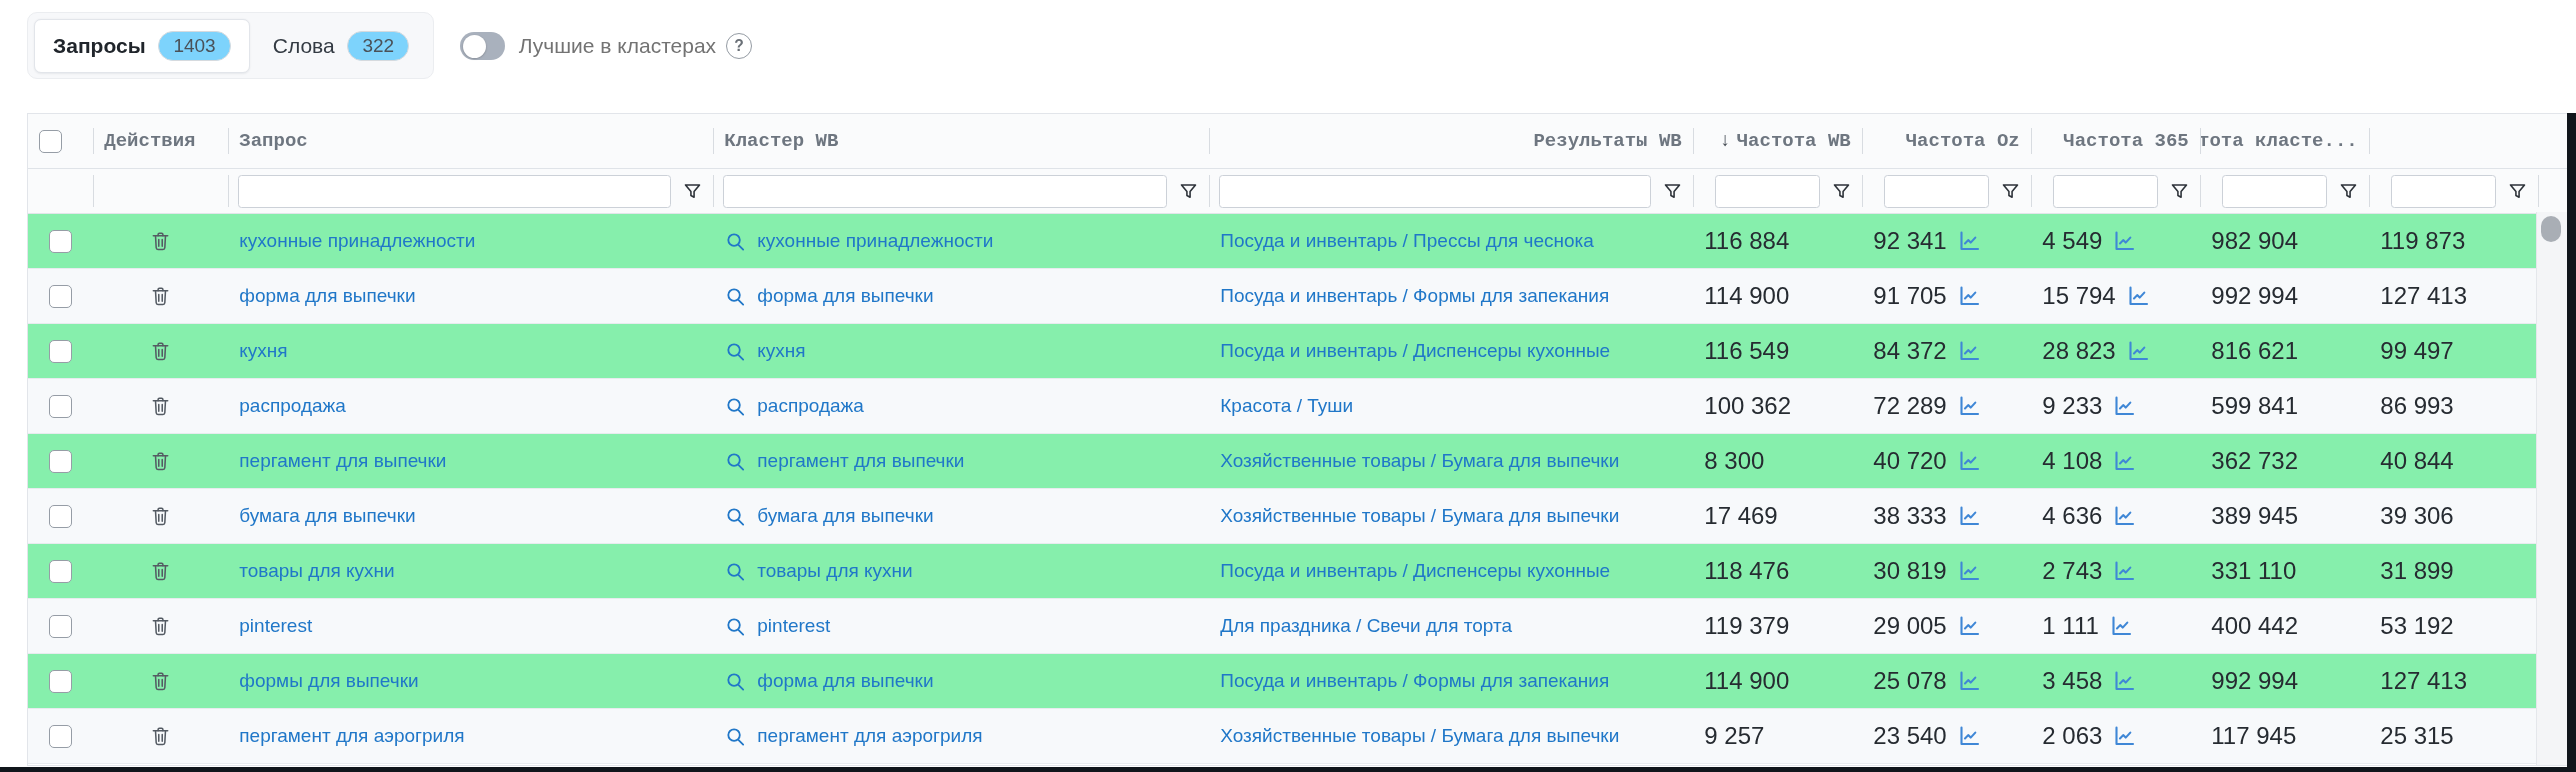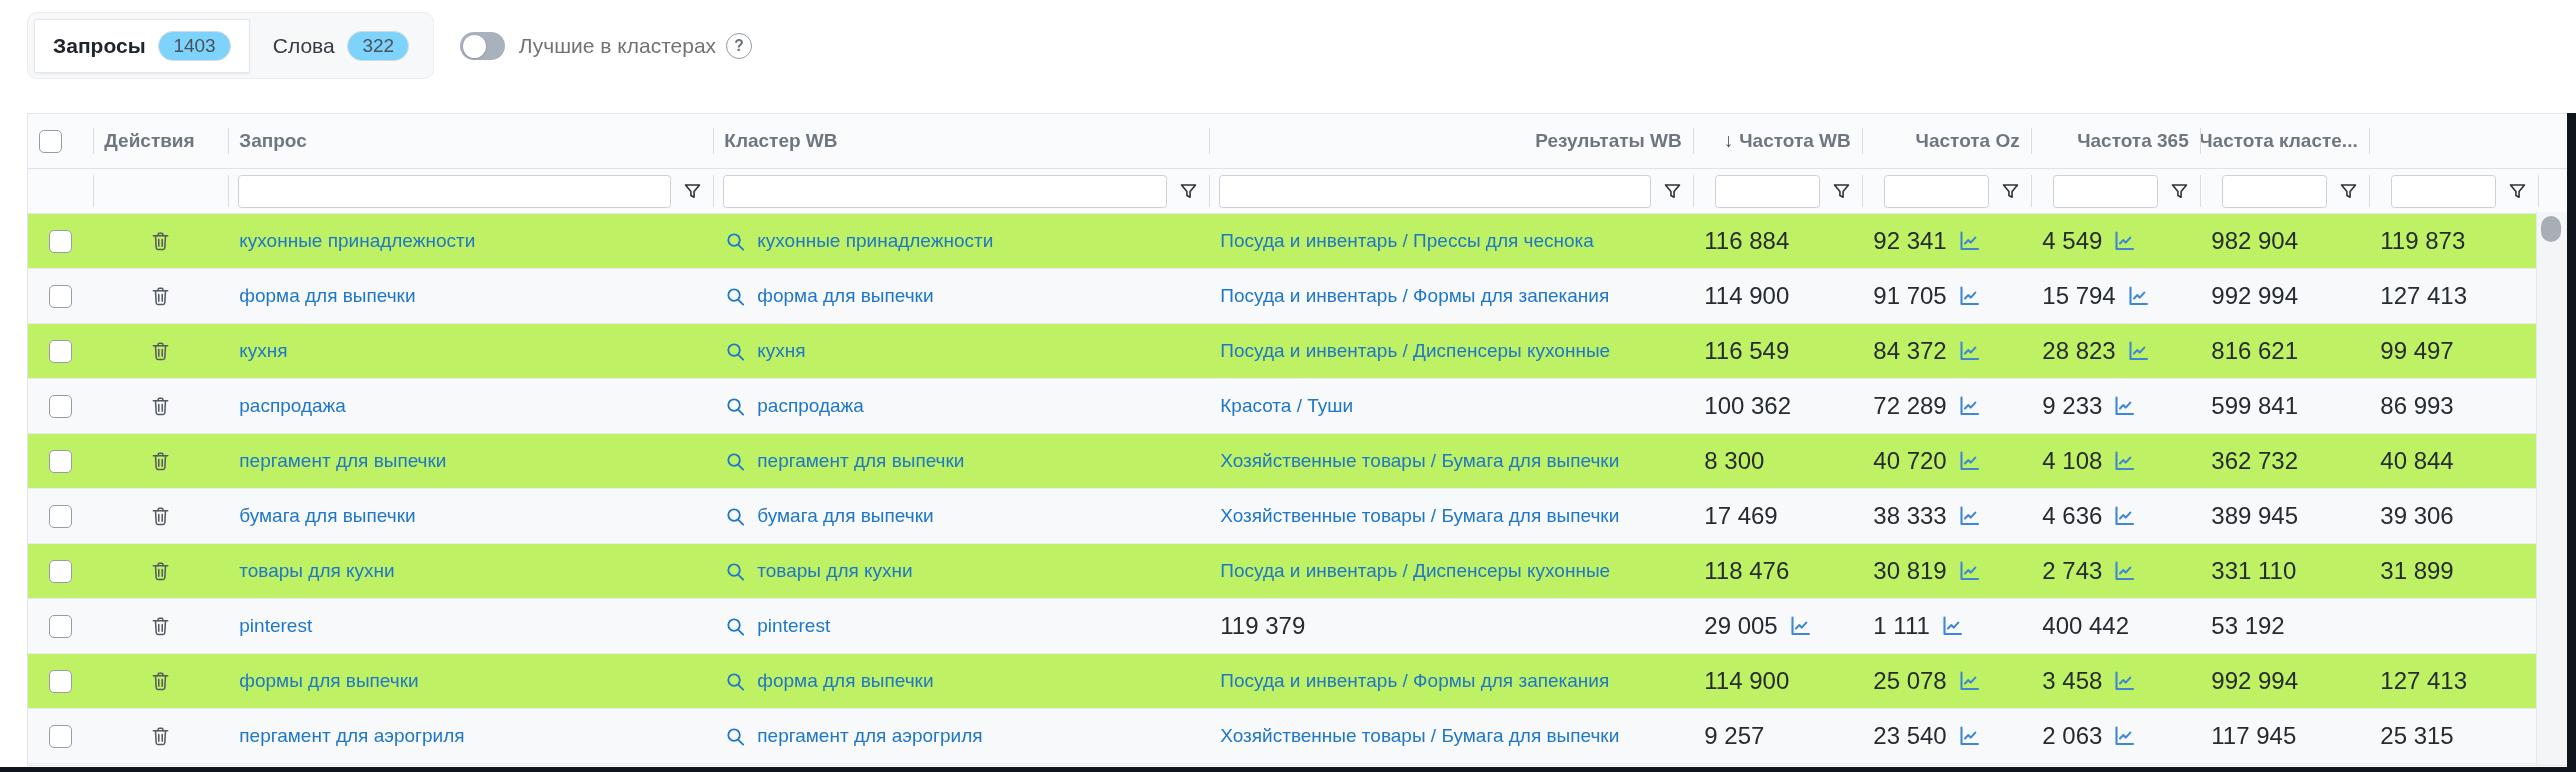--- a/index.html
+++ b/index.html
@@ -18,21 +18,21 @@
     --hdr:#6e7680;
   }
 
   
   .topbar{position:absolute;left:27px;top:11.3px;height:69px;display:flex;align-items:center;}
   .tabgroup{
     display:flex;align-items:stretch;background:#f7f8fa;border:0.7px solid #ebedf0;
     border-radius:10px;padding:5.7px;gap:4.3px;height:67px;box-sizing:border-box;
   }
   .tab{
-    display:flex;align-items:center;gap:12.8px;padding:0 18.4px;border-radius:2px;
+    display:flex;align-items:center;gap:12.8px;padding:0 18.4px;border-radius:7px;
     font-size:21px;color:#343b43;cursor:pointer;
   }
   .tab.active{
     background:#fff;border:0.7px solid #e2e5ea;color:#20252b;font-weight:700;
     box-shadow:0 0.7px 2.1px rgba(20,30,40,.07);
   }
   .badge{
     background:#7dd3fc;border:1.4px solid #d6dade;border-radius:708px;
     padding:4.3px 14px;font-size:19px;color:#4a5158;font-weight:400;line-height:1;
   }
@@ -52,21 +52,21 @@
   }
 
   
   .table{
     position:absolute;left:27px;top:113px;width:2541px;height:653px;
     border:0.7px solid var(--border);box-sizing:border-box;background:#fff;
   }
   .grid{display:grid;grid-template-columns:var(--cols);}
   .headgrid{grid-template-columns:var(--cols) 30px;background:#fafbfc;}
 
-  .thead{height:54px;border-bottom:0.7px solid #dfe3e8;}
+  .thead{height:54px;border-bottom:0.7px solid #dfe3e8;font-family:Liberation Mono, monospace;}
   .th{
     position:relative;display:flex;align-items:center;padding:0 11.3px;
     font-size:19px;font-weight:700;color:var(--hdr);white-space:nowrap;overflow:hidden;
   }
   .th.num{justify-content:flex-end;}
   .th+.th::before{
     content:"";position:absolute;left:0;top:14px;bottom:14px;width:0.7px;background:#d8dce1;
   }
   .sortarrow{color:#454c54;margin-right:5.7px;font-weight:400;}
 
@@ -80,21 +80,21 @@
     background:#fff;font-size:17.7px;padding:0 8.5px;outline:none;box-sizing:border-box;
   }
   .fc.num{justify-content:flex-end;}
   .fc.num input{flex:0 0 105px;}
   .funnel{flex:none;width:21px;height:21px;color:#2c3138;cursor:pointer;display:flex;}
   .funnel svg{width:100%;height:100%;}
 
   .rows{height:554px;overflow:hidden;}
   .tr{
     display:grid;grid-template-columns:var(--cols);height:55px;
-    border-bottom:0.7px solid #e8ebef;box-sizing:border-box;background:#bef264;
+    border-bottom:0.7px solid #e8ebef;box-sizing:border-box;background:#86efac;
   }
   .tr.alt{background:#f7f9fb;}
   .td{display:flex;align-items:center;padding:0 11.3px;overflow:hidden;white-space:nowrap;}
   .td.center{justify-content:center;}
   .td.num{justify-content:flex-start;font-size:24px;color:var(--txt);}
   .link{color:var(--link);font-size:19px;text-decoration:none;cursor:pointer;}
   .checkbox{
     width:21px;height:21px;border:1.4px solid #969da6;border-radius:5px;background:#fff;
     cursor:pointer;flex:none;
   }
@@ -648,20 +648,23 @@
     </div>
     <div class="td">
       <span class="mag">
         <svg viewBox="0 0 24 24" fill="none" stroke="currentColor" stroke-width="1.9" stroke-linecap="round">
           <circle cx="10.5" cy="10.5" r="6"></circle>
               <path d="M15 15.5L20 20.5"></path>
         </svg>
       </span>
       <a class="link">pinterest</a>
     </div>
+    <div class="td">
+      <a class="link">Для праздника / Свечи для торта</a>
+    </div>
     <div class="td num">
       <span>119 379</span>
     </div>
     <div class="td num">
       <span>29 005</span>
       <span class="chart-ic">
         <svg viewBox="0 0 24 24" fill="none" stroke="currentColor" stroke-width="2.1" stroke-linecap="round" stroke-linejoin="round">
           <path d="M4.5 3.5v16.5h16.5"></path>
               <path d="M8 14.5l3.2-3.4 2.5 2.5 4.6-5"></path>
         </svg>

